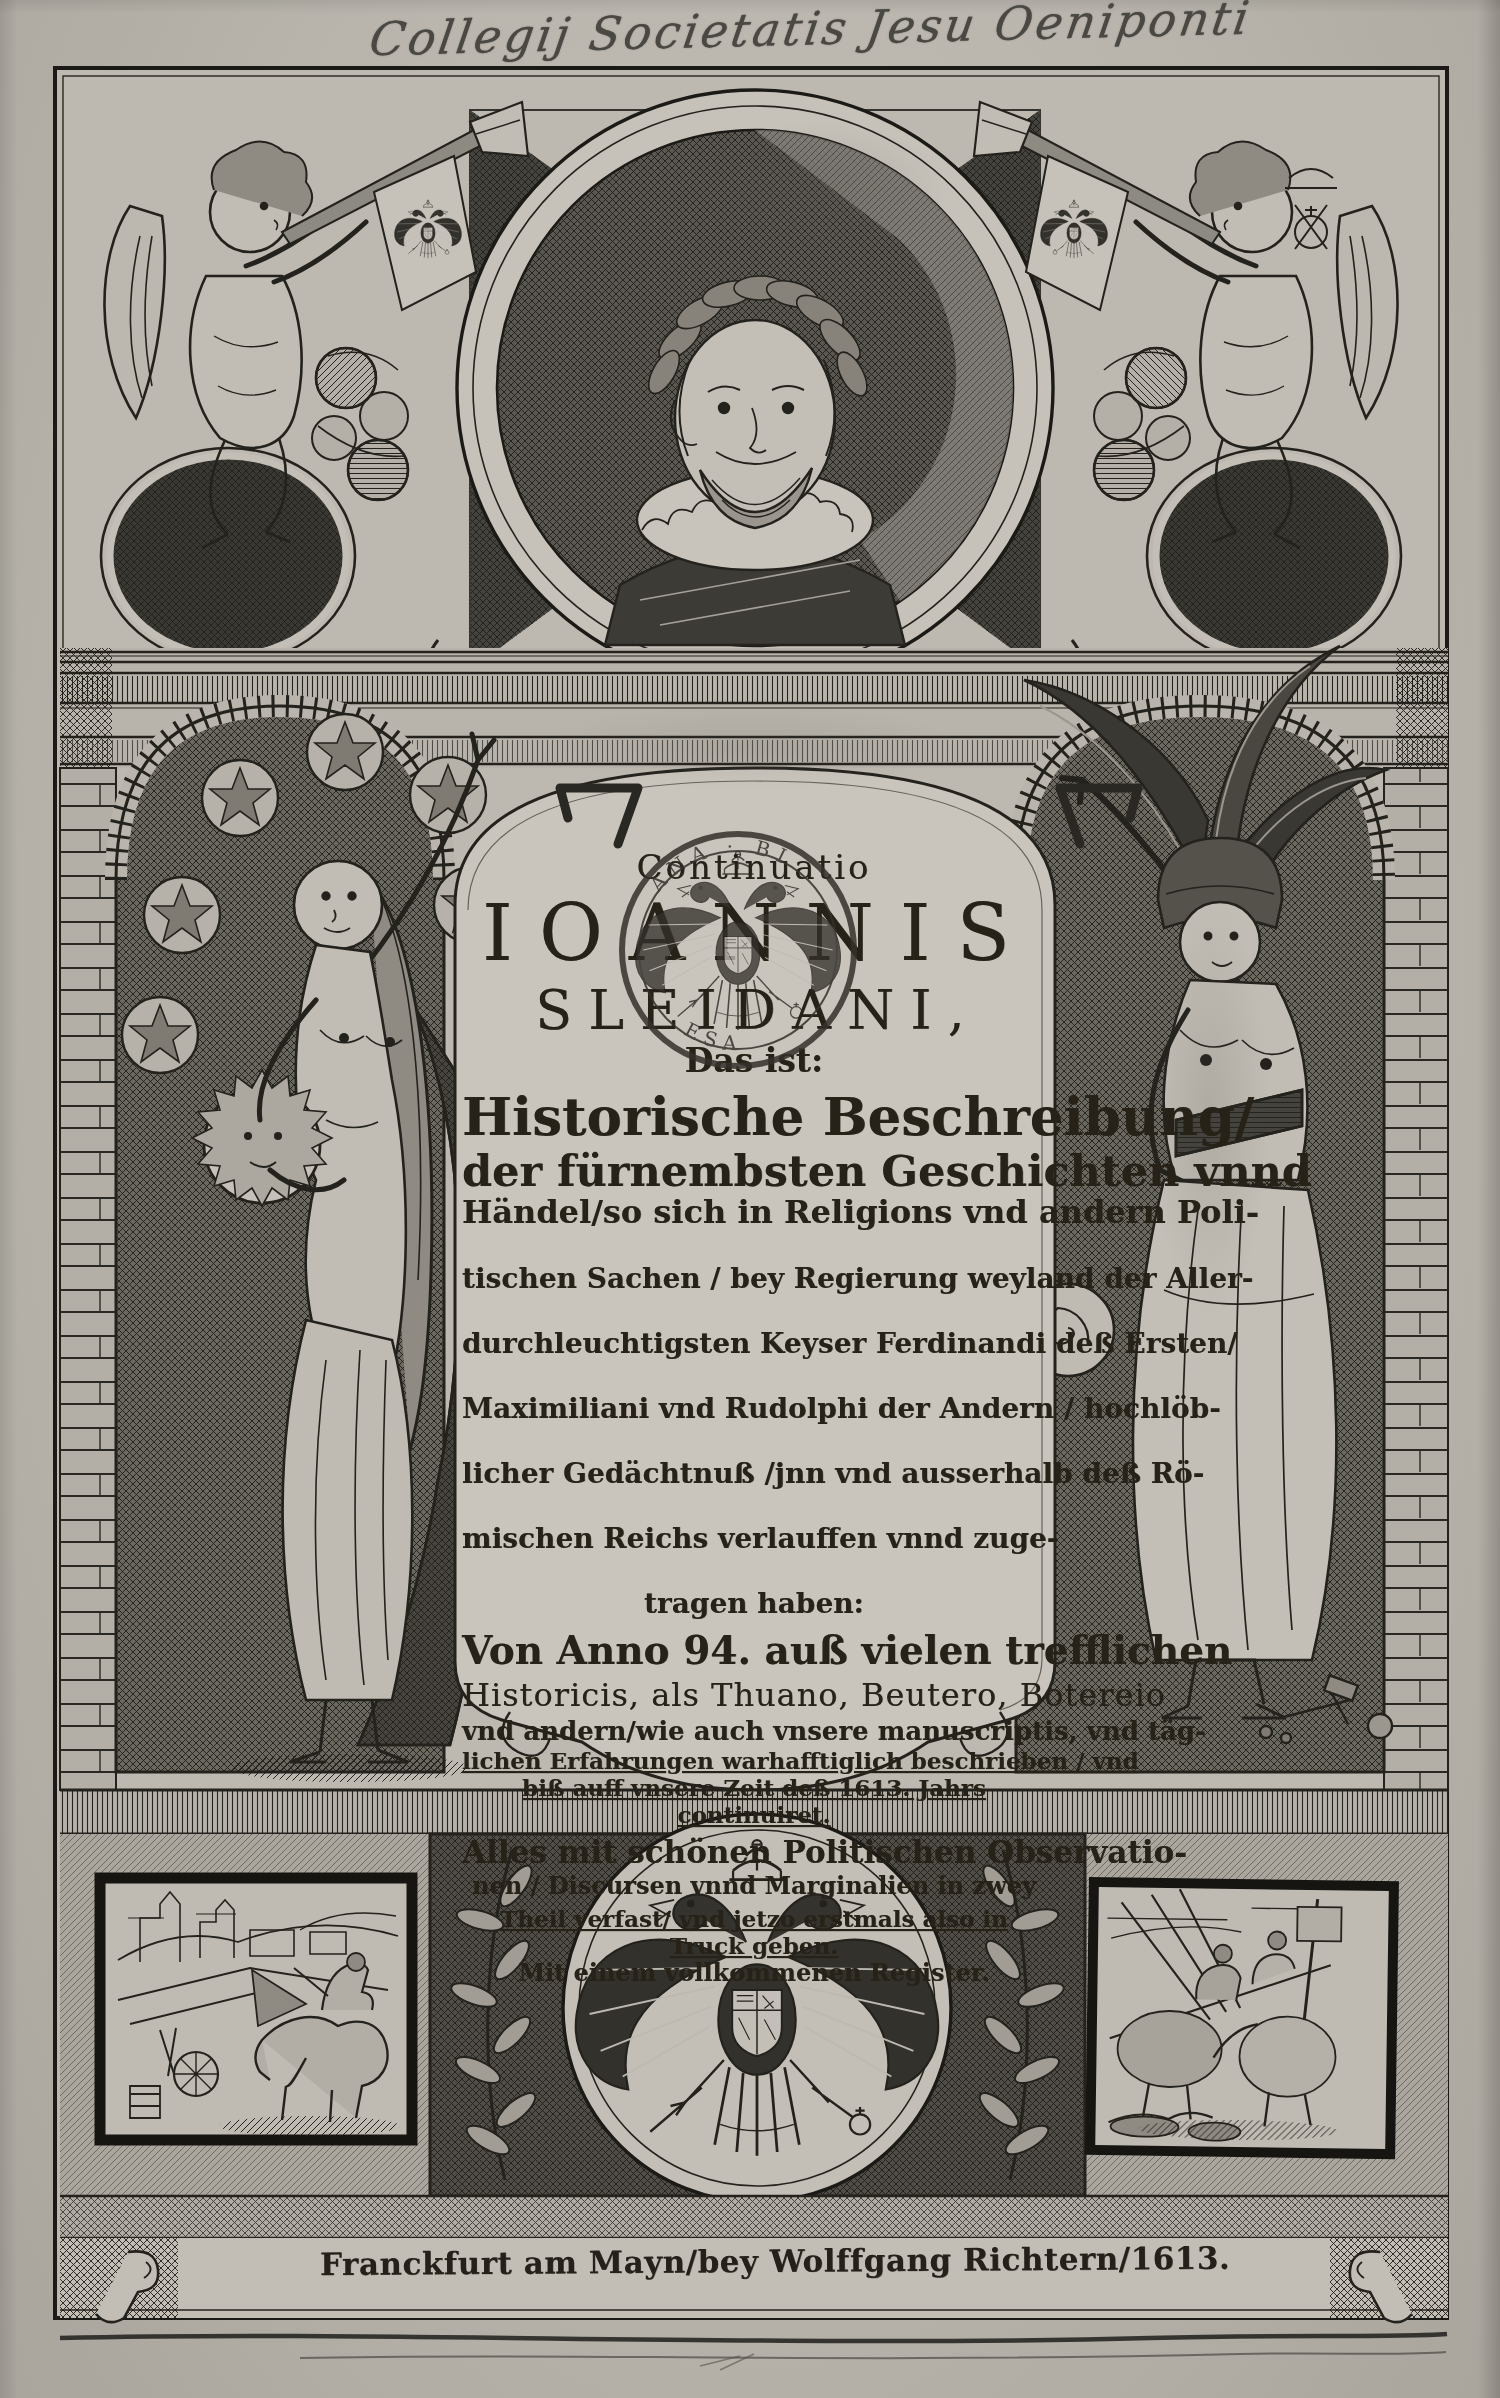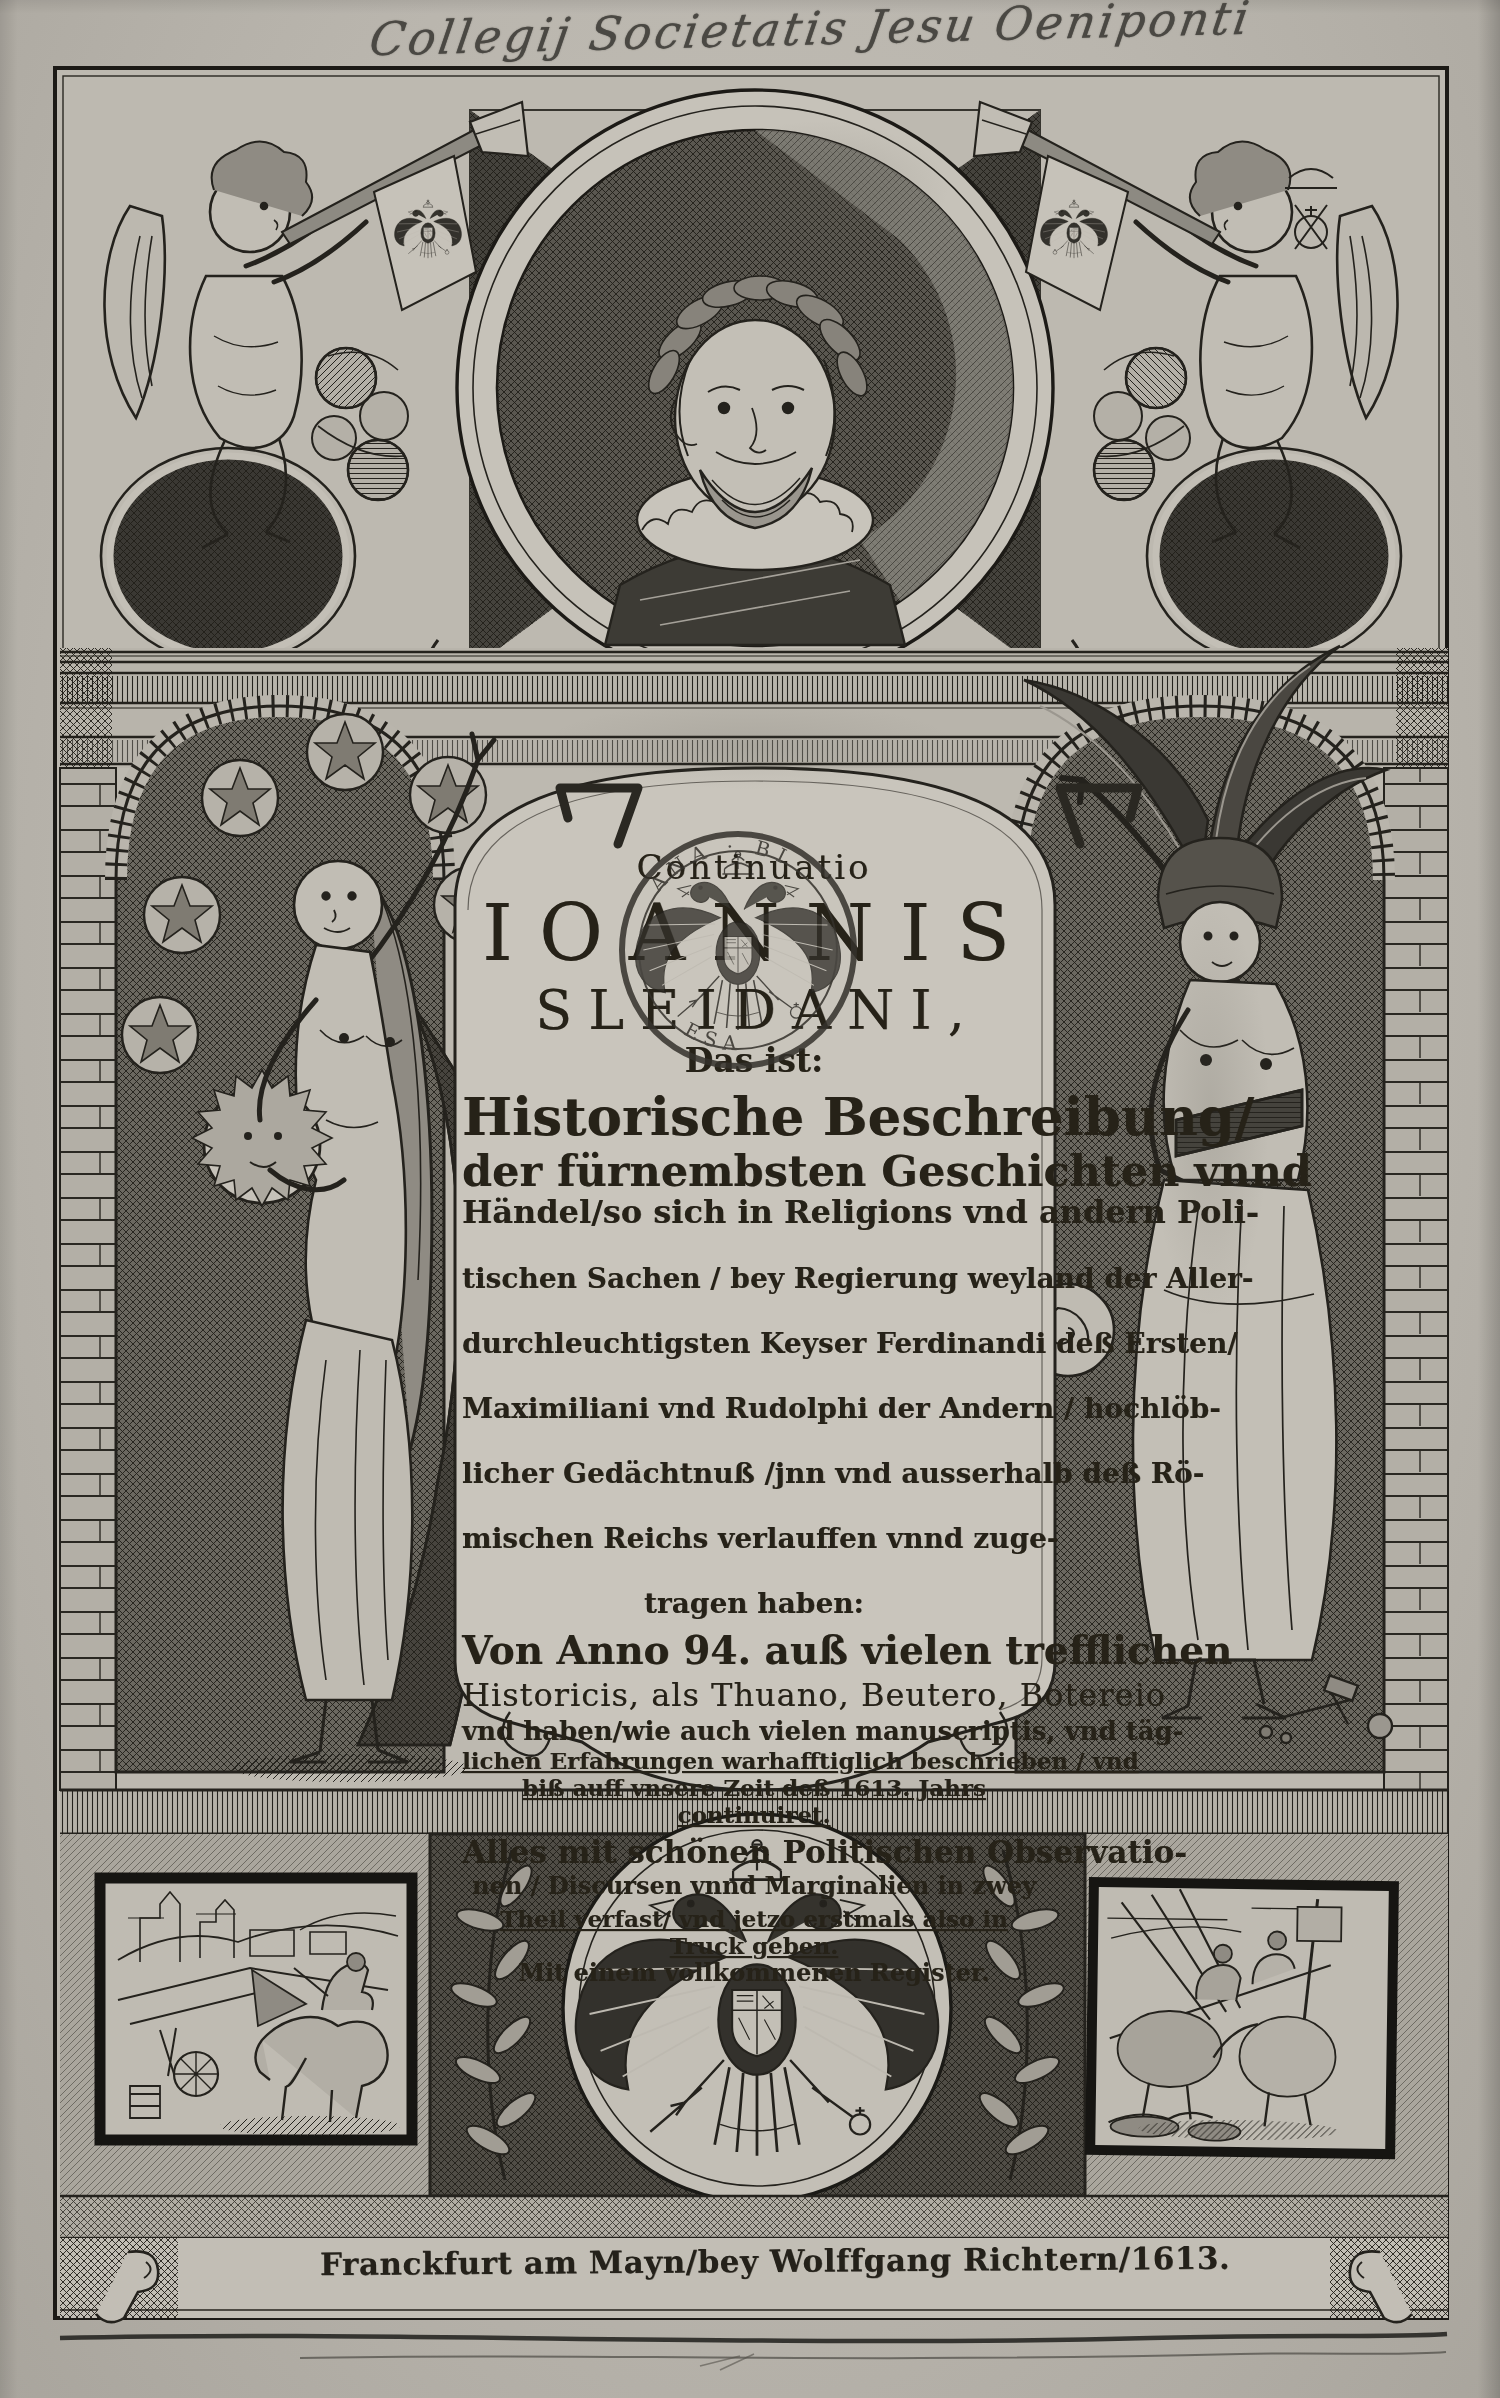--- a/index.html
+++ b/index.html
@@ -495,21 +495,21 @@
       <div class="ln ln-bl-lg">der fürnembsten Geschichten vnnd</div>
       <div class="ln ln-bl-md">Händel/so sich in Religions vnd andern Poli-</div>
       <div class="ln ln-bl-sm">tischen Sachen / bey Regierung weyland der Aller-</div>
       <div class="ln ln-bl-sm">durchleuchtigsten Keyser Ferdinandi deß Ersten/</div>
       <div class="ln ln-bl-sm">Maximiliani vnd Rudolphi der Andern / hochlöb-</div>
       <div class="ln ln-bl-sm">licher Gedächtnuß /jnn vnd ausserhalb deß Rö-</div>
       <div class="ln ln-bl-sm">mischen Reichs verlauffen vnnd zuge-</div>
       <div class="ln ln-bl-sm">tragen haben:</div>
       <div class="ln ln-bl-lg2">Von Anno 94. auß vielen trefflichen</div>
       <div class="ln ln-roman-md">Historicis, als Thuano, Beutero, Botereio</div>
-      <div class="ln ln-bl-xs">vnd haben/wie auch vielen manuscriptis, vnd täg-</div>
+      <div class="ln ln-bl-xs">vnd andern/wie auch vnsere manuscriptis, vnd täg-</div>
       <div class="ln ln-bl-xxs">lichen Erfahrungen warhafftiglich beschrieben / vnd</div>
       <div class="ln ln-bl-xxs">biß auff vnsere Zeit deß 1613. Jahrs</div>
       <div class="ln ln-bl-xxs">continuiret.</div>
       <div class="ln ln-bl-md2">Alles mit schönen Politischen Observatio-</div>
       <div class="ln ln-bl-sm2">nen / Discursen vnnd Marginalien in zwey</div>
       <div class="ln ln-bl-xxs">Theil verfast/ vnd jetzo erstmals also in</div>
       <div class="ln ln-bl-xxs">Truck geben.</div>
       <div class="ln ln-bl-xs2">Mit einem vollkommenen Register.</div>
     </div>
 

